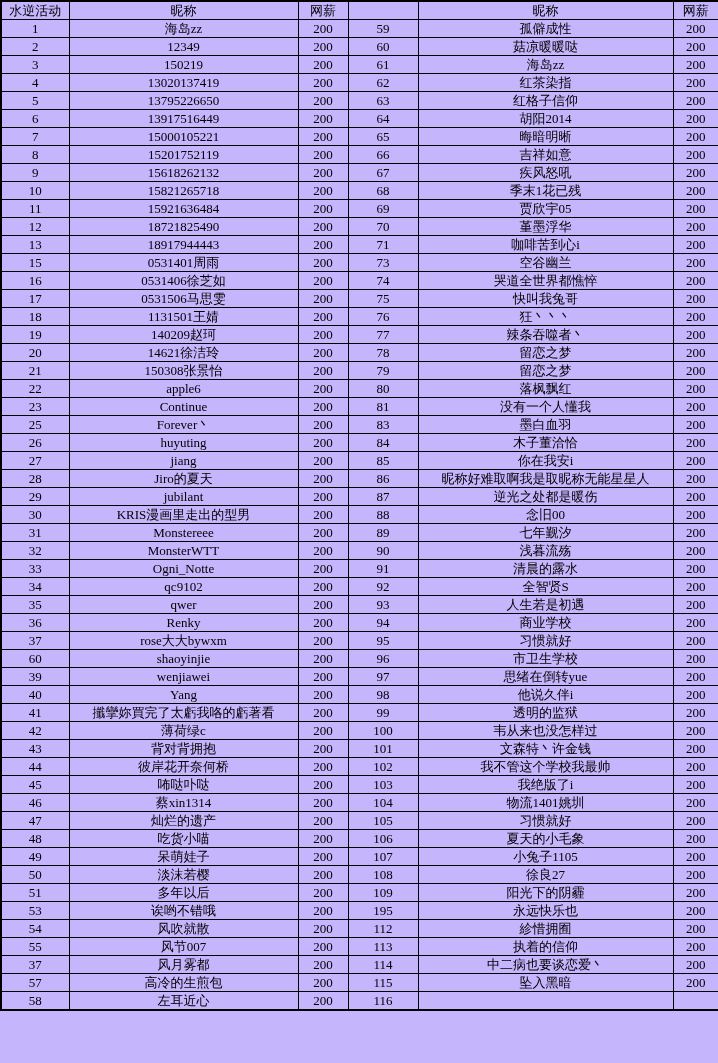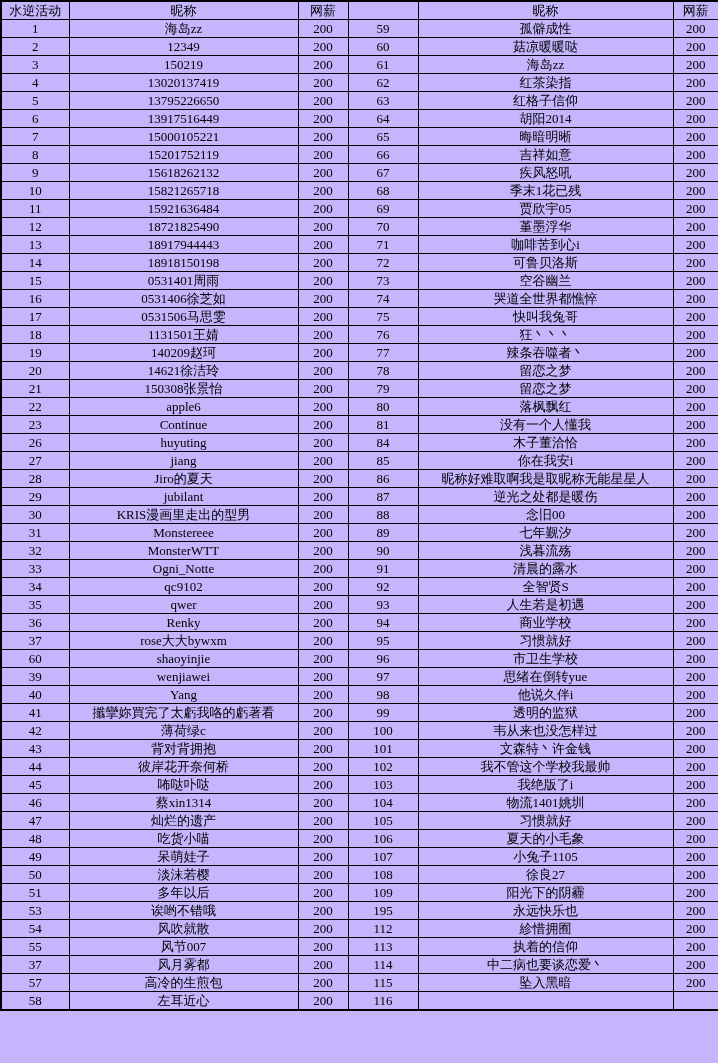--- a/index.html
+++ b/index.html
@@ -159,28 +159,20 @@
         </tr>
         <tr>
           <td>13</td>
           <td>18917944443</td>
           <td>200</td>
           <td>71</td>
           <td>咖啡苦到心i</td>
           <td>200</td>
         </tr>
         <tr>
-          <td>14</td>
-          <td>18918150198</td>
-          <td>200</td>
-          <td>72</td>
-          <td>可鲁贝洛斯</td>
-          <td>200</td>
-        </tr>
-        <tr>
           <td>15</td>
           <td>0531401周雨</td>
           <td>200</td>
           <td>73</td>
           <td>空谷幽兰</td>
           <td>200</td>
         </tr>
         <tr>
           <td>16</td>
           <td>0531406徐芝如</td>
@@ -236,20 +228,28 @@
           <td>80</td>
           <td>落枫飘红</td>
           <td>200</td>
         </tr>
         <tr>
           <td>23</td>
           <td>Continue</td>
           <td>200</td>
           <td>81</td>
           <td>没有一个人懂我</td>
+          <td>200</td>
+        </tr>
+        <tr>
+          <td>25</td>
+          <td>Forever丶</td>
+          <td>200</td>
+          <td>83</td>
+          <td>墨白血羽</td>
           <td>200</td>
         </tr>
         <tr>
           <td>26</td>
           <td>huyuting</td>
           <td>200</td>
           <td>84</td>
           <td>木子董洽恰</td>
           <td>200</td>
         </tr>

